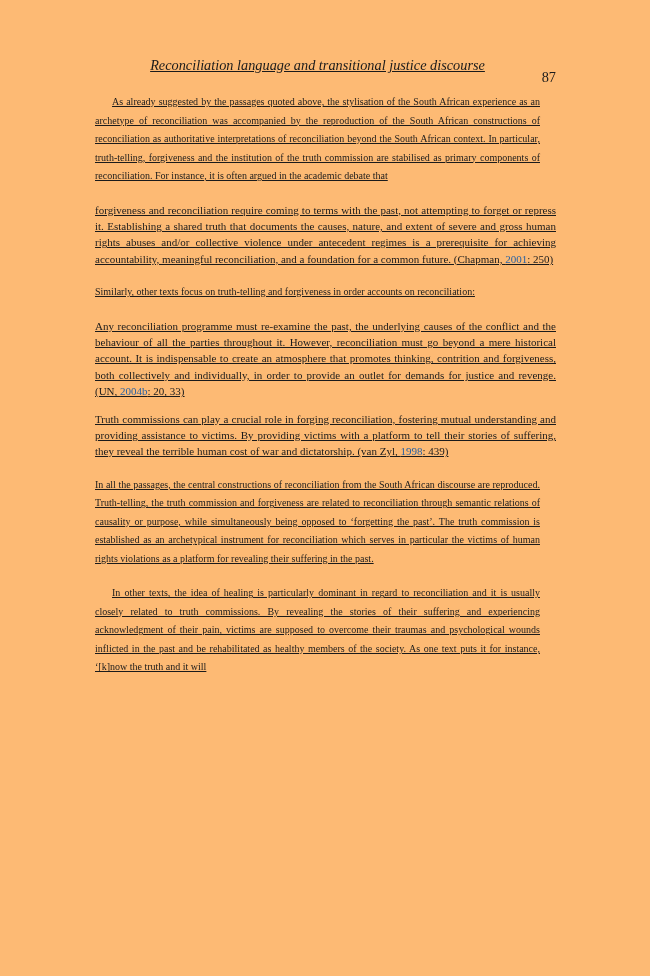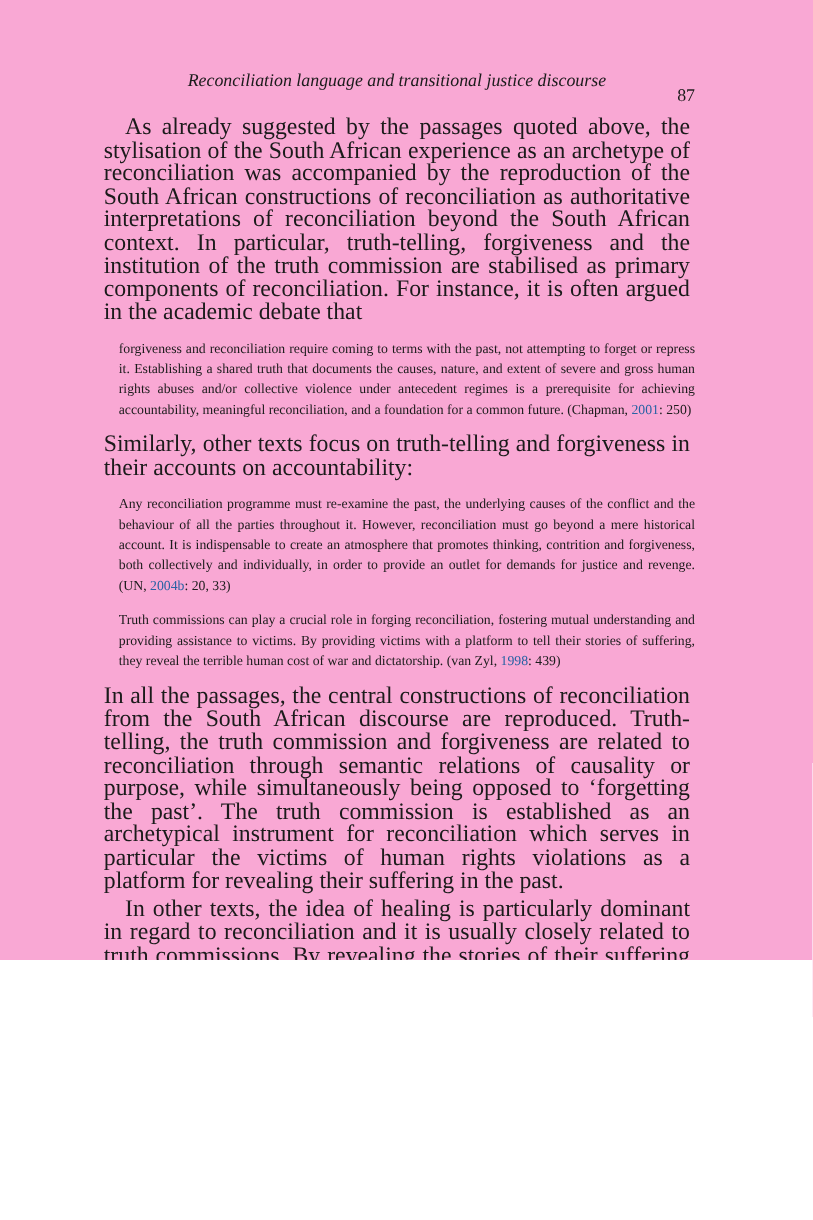--- a/index.html
+++ b/index.html
@@ -5,42 +5,43 @@
   * { box-sizing: border-box; }
   html, body { margin: 0; padding: 0; background: #ffffff; }
   body {
     width: 650px;
     height: 976px;
     font-family: "Liberation Serif", serif;
     color: #1b1b1b;
   }
   .page {
     width: 650px;
-    height: 768px;
+    height: 976px;
     padding: 56px 94px 0 79px;
     overflow: hidden;
-    background: #f9a8d4;
+    background: #fdba74;
+    text-decoration: underline;
   }
   .running-head {
     position: relative;
     text-align: center;
     font-style: italic;
     font-size: 14.3px;
     line-height: 18px;
     margin-bottom: 19px;
   }
   .rh-num {
     position: absolute;
     right: 0;
     top: 12px;
     font-style: normal;
   }
   .para {
-    margin: 4px;
-    font-size: 19px;
+    margin: 16px;
+    font-size: 10px;
     line-height: 18.5px;
     text-align: justify;
   }
   .para.indent { text-indent: 17px; }
   .quote {
     margin: 11px 0;
     padding: 0 0 0 16px;
     font-size: 11px;
     line-height: 16.4px;
     text-align: justify;
@@ -60,21 +61,21 @@
     <span class="rh-title">Reconciliation language and transitional justice discourse</span>
     <span class="rh-num">87</span>
   </header>
 
   <main class="text-block">
 
     <p class="para indent">As already suggested by the passages quoted above, the stylisation of the South African experience as an archetype of reconciliation was accompanied by the reproduction of the South African constructions of reconciliation as authoritative interpretations of reconciliation beyond the South African context. In particular, truth-telling, forgiveness and the institution of the truth commission are stabilised as primary components of reconciliation. For instance, it is often argued in the academic debate that</p>
 
     <blockquote class="quote"><span>forgiveness and reconciliation require coming to terms with the past, not attempting to forget or repress it. Establishing a shared truth that documents the causes, nature, and extent of severe and gross human rights abuses and/or collective violence under antecedent regimes is a prerequisite for achieving accountability, meaningful reconciliation, and a foundation for a common future. (Chapman, </span><a href="#" class="cite">2001</a><span>: 250)</span></blockquote>
 
-    <p class="para">Similarly, other texts focus on truth-telling and forgiveness in their accounts on accountability:</p>
+    <p class="para">Similarly, other texts focus on truth-telling and forgiveness in order accounts on reconciliation:</p>
 
     <blockquote class="quote"><span>Any reconciliation programme must re-examine the past, the underlying causes of the conflict and the behaviour of all the parties throughout it. However, reconciliation must go beyond a mere historical account. It is indispensable to create an atmosphere that promotes thinking, contrition and forgiveness, both collectively and individually, in order to provide an outlet for demands for justice and revenge. (UN, </span><a href="#" class="cite">2004b</a><span>: 20, 33)</span></blockquote>
 
 
     <blockquote class="quote"><span>Truth commissions can play a crucial role in forging reconciliation, fostering mutual understanding and providing assistance to victims. By providing victims with a platform to tell their stories of suffering, they reveal the terrible human cost of war and dictatorship. (van Zyl, </span><a href="#" class="cite">1998</a><span>: 439)</span></blockquote>
 
     <p class="para">In all the passages, the central constructions of reconciliation from the South African discourse are reproduced. Truth-telling, the truth commission and forgiveness are related to reconciliation through semantic relations of causality or purpose, while simultaneously being opposed to ‘forgetting the past’. The truth commission is established as an archetypical instrument for reconciliation which serves in particular the victims of human rights violations as a platform for revealing their suffering in the past.</p>
 
     <p class="para indent">In other texts, the idea of healing is particularly dominant in regard to reconciliation and it is usually closely related to truth commissions. By revealing the stories of their suffering and experiencing acknowledgment of their pain, victims are supposed to overcome their traumas and psychological wounds inflicted in the past and be rehabilitated as healthy members of the society. As one text puts it for instance, ‘[k]now the truth and it will</p>
 

